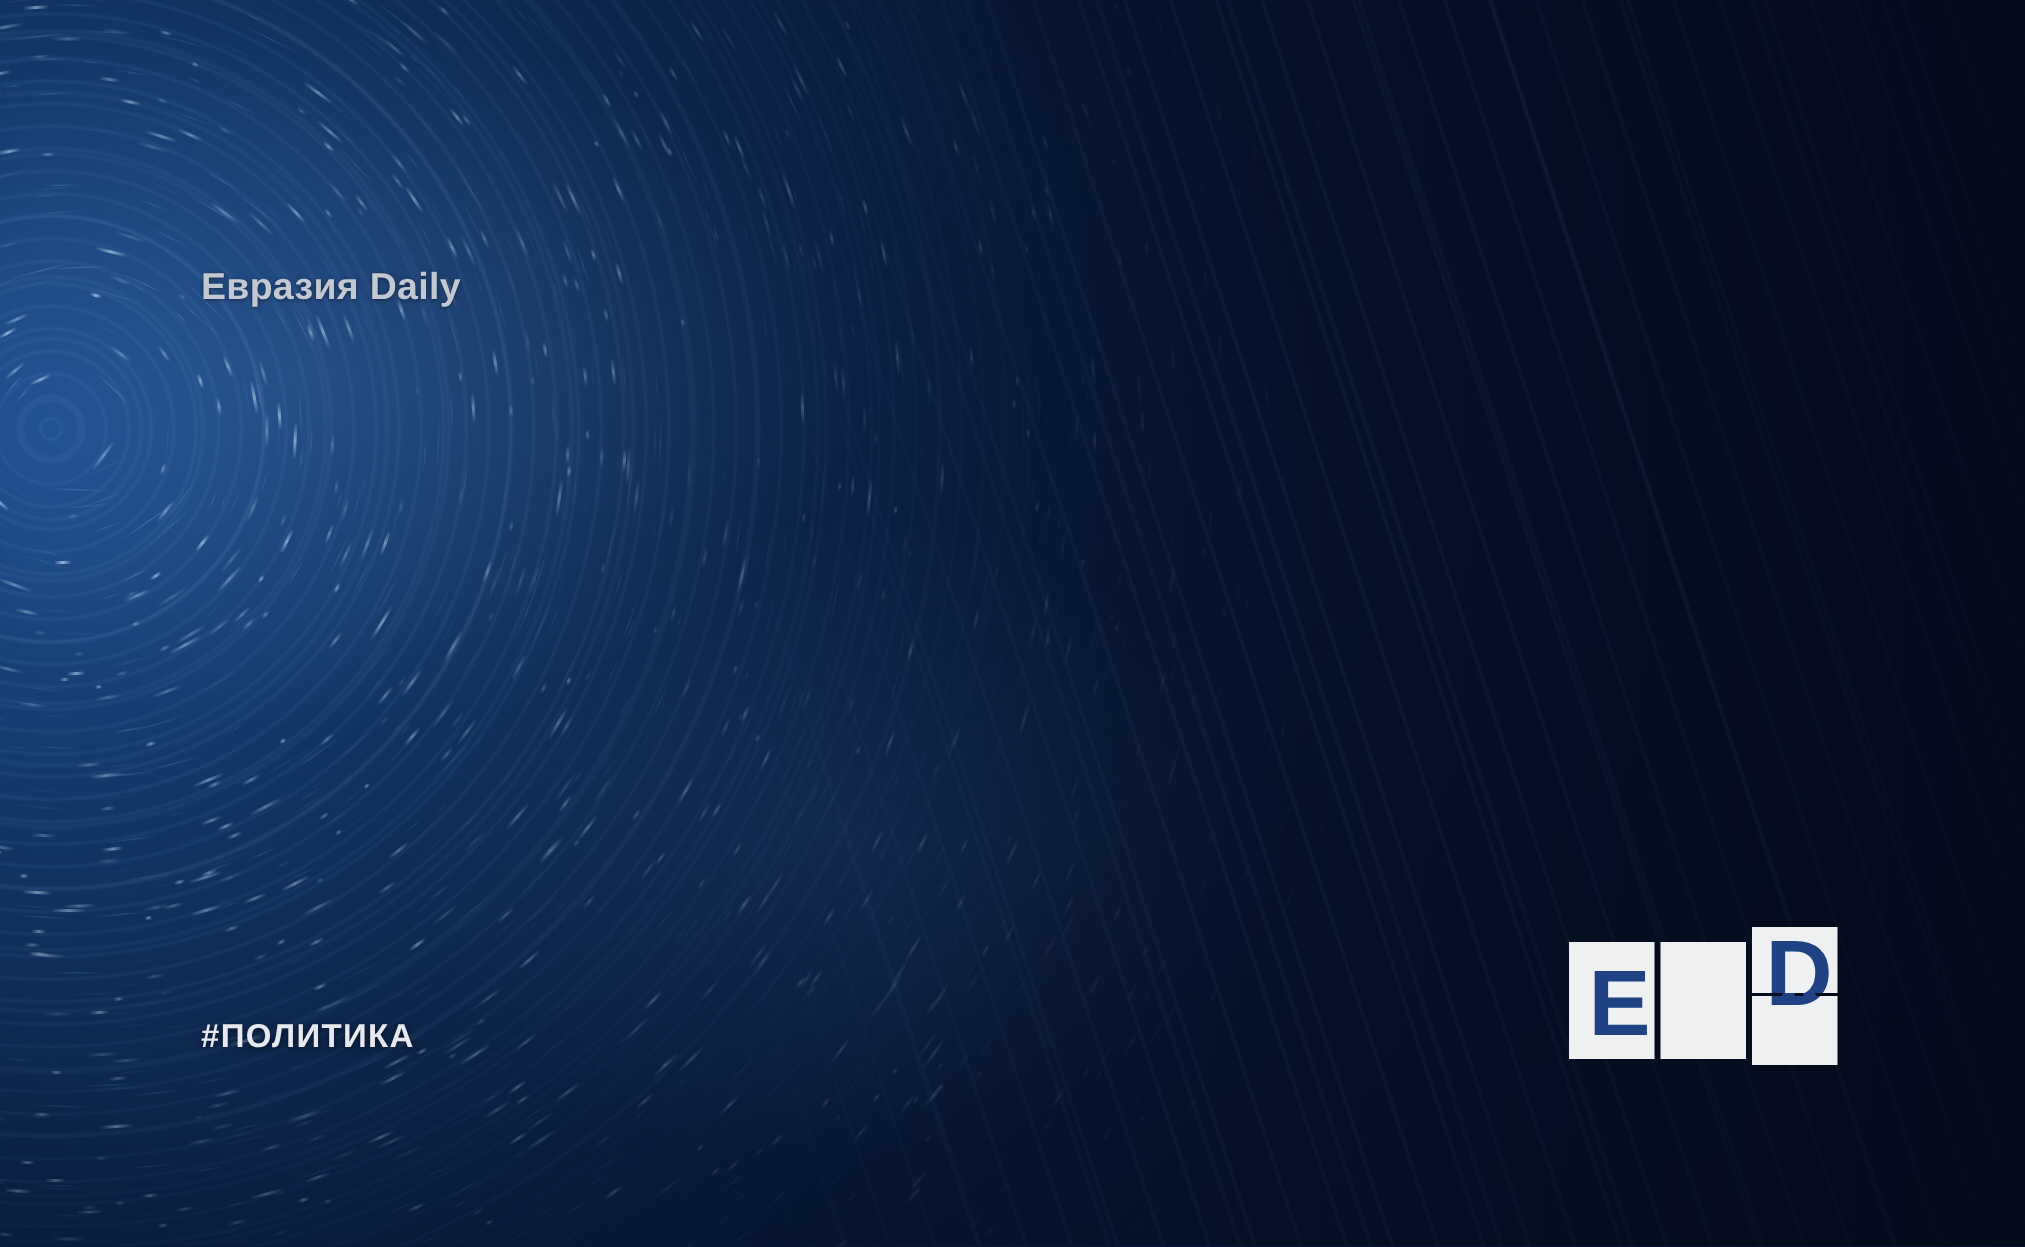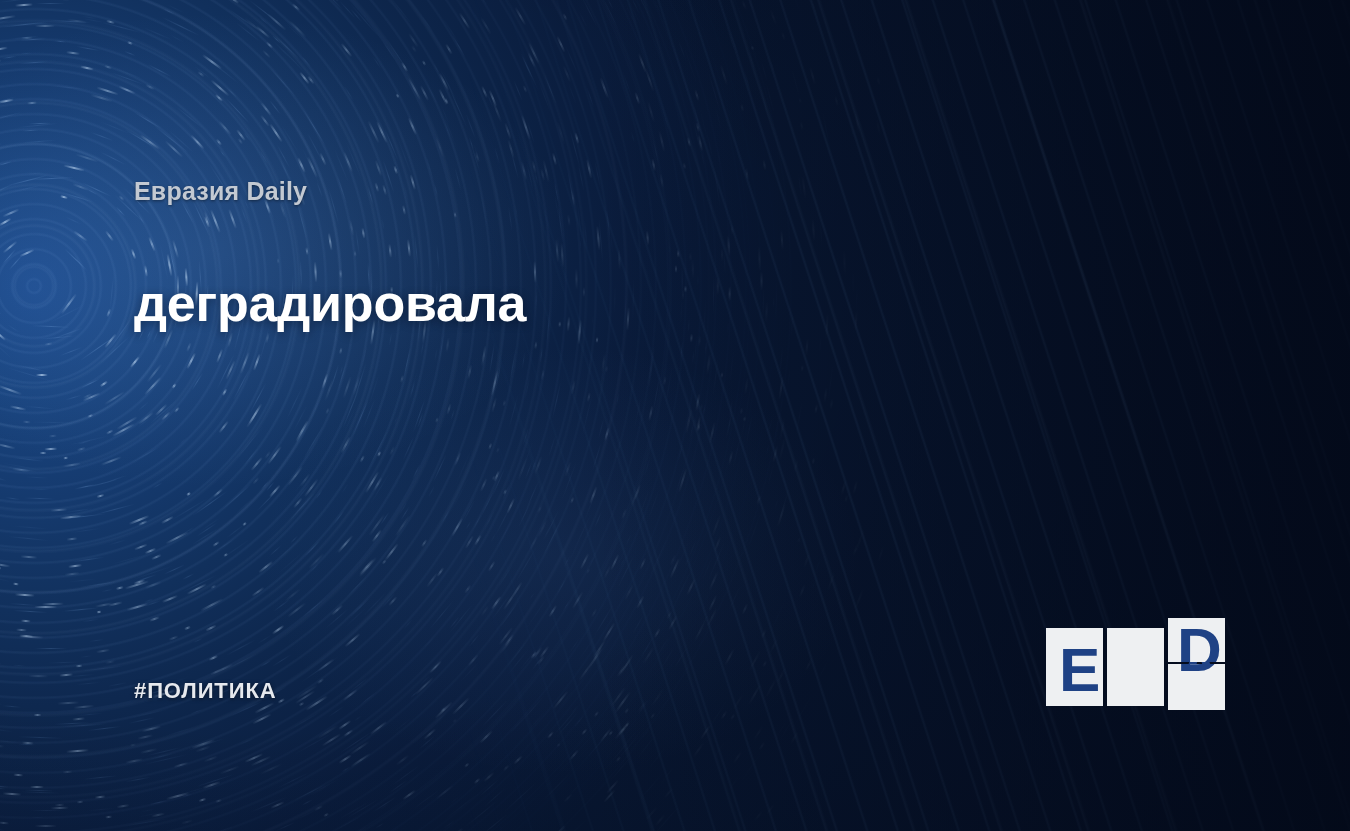--- a/index.html
+++ b/index.html
@@ -1486,21 +1486,20 @@
         <span style="left: 1089.56px; top: 1056.57px; width: 34.7008px; opacity: 0.086; transform: rotate(130.4deg);"></span>
       </div>
   </div>
   <div class="bg-layer" id="bg-vignette"></div>
 
   <div id="content">
 
     <div id="brand">Евразия Daily</div>
 
     <h1 id="headline">
-      <span class="hl-line">деградировала</span>
     </h1>
 
     <div id="category">#ПОЛИТИКА</div>
 
     <div id="logo">
       <div class="logo-tile" id="tile-e">
         <span class="logo-letter" id="letter-e">E</span>
       </div>
       <div class="logo-tile" id="tile-a">
         <span class="logo-letter" id="letter-a">A</span>

